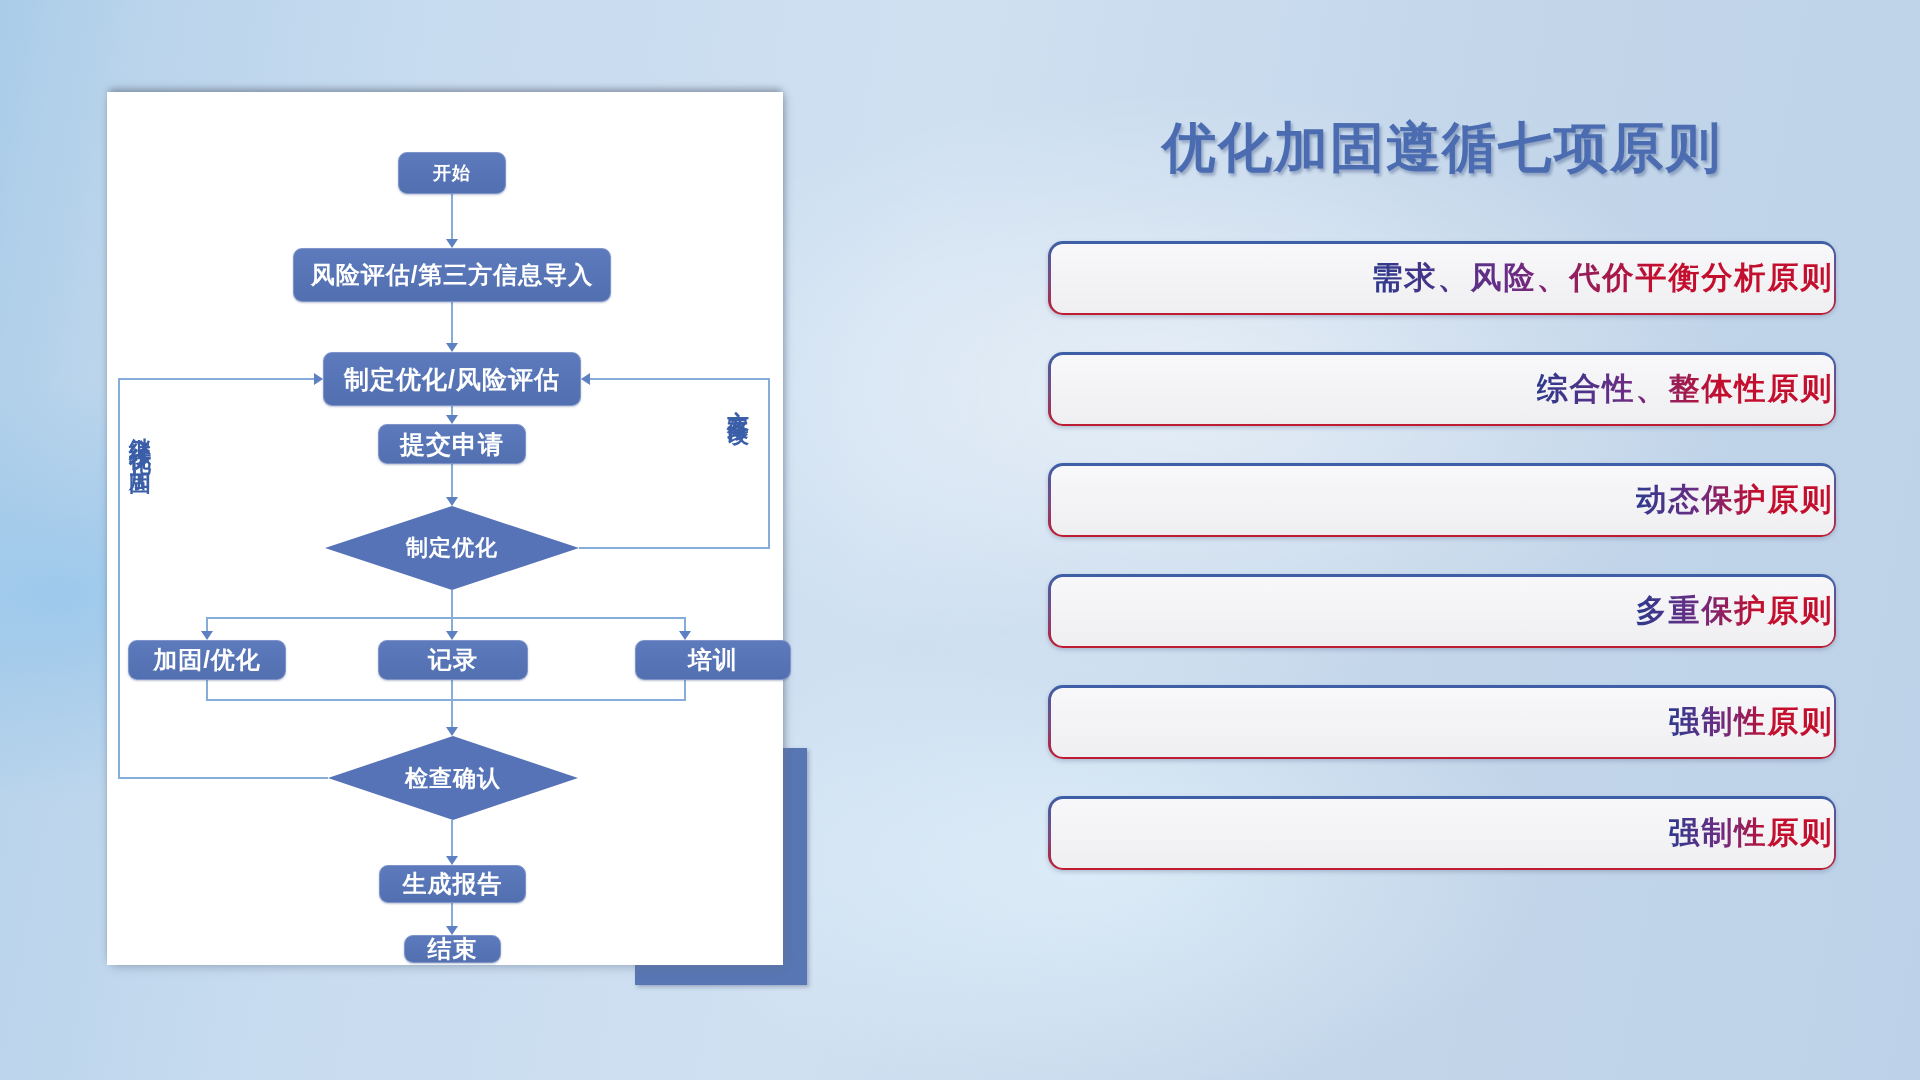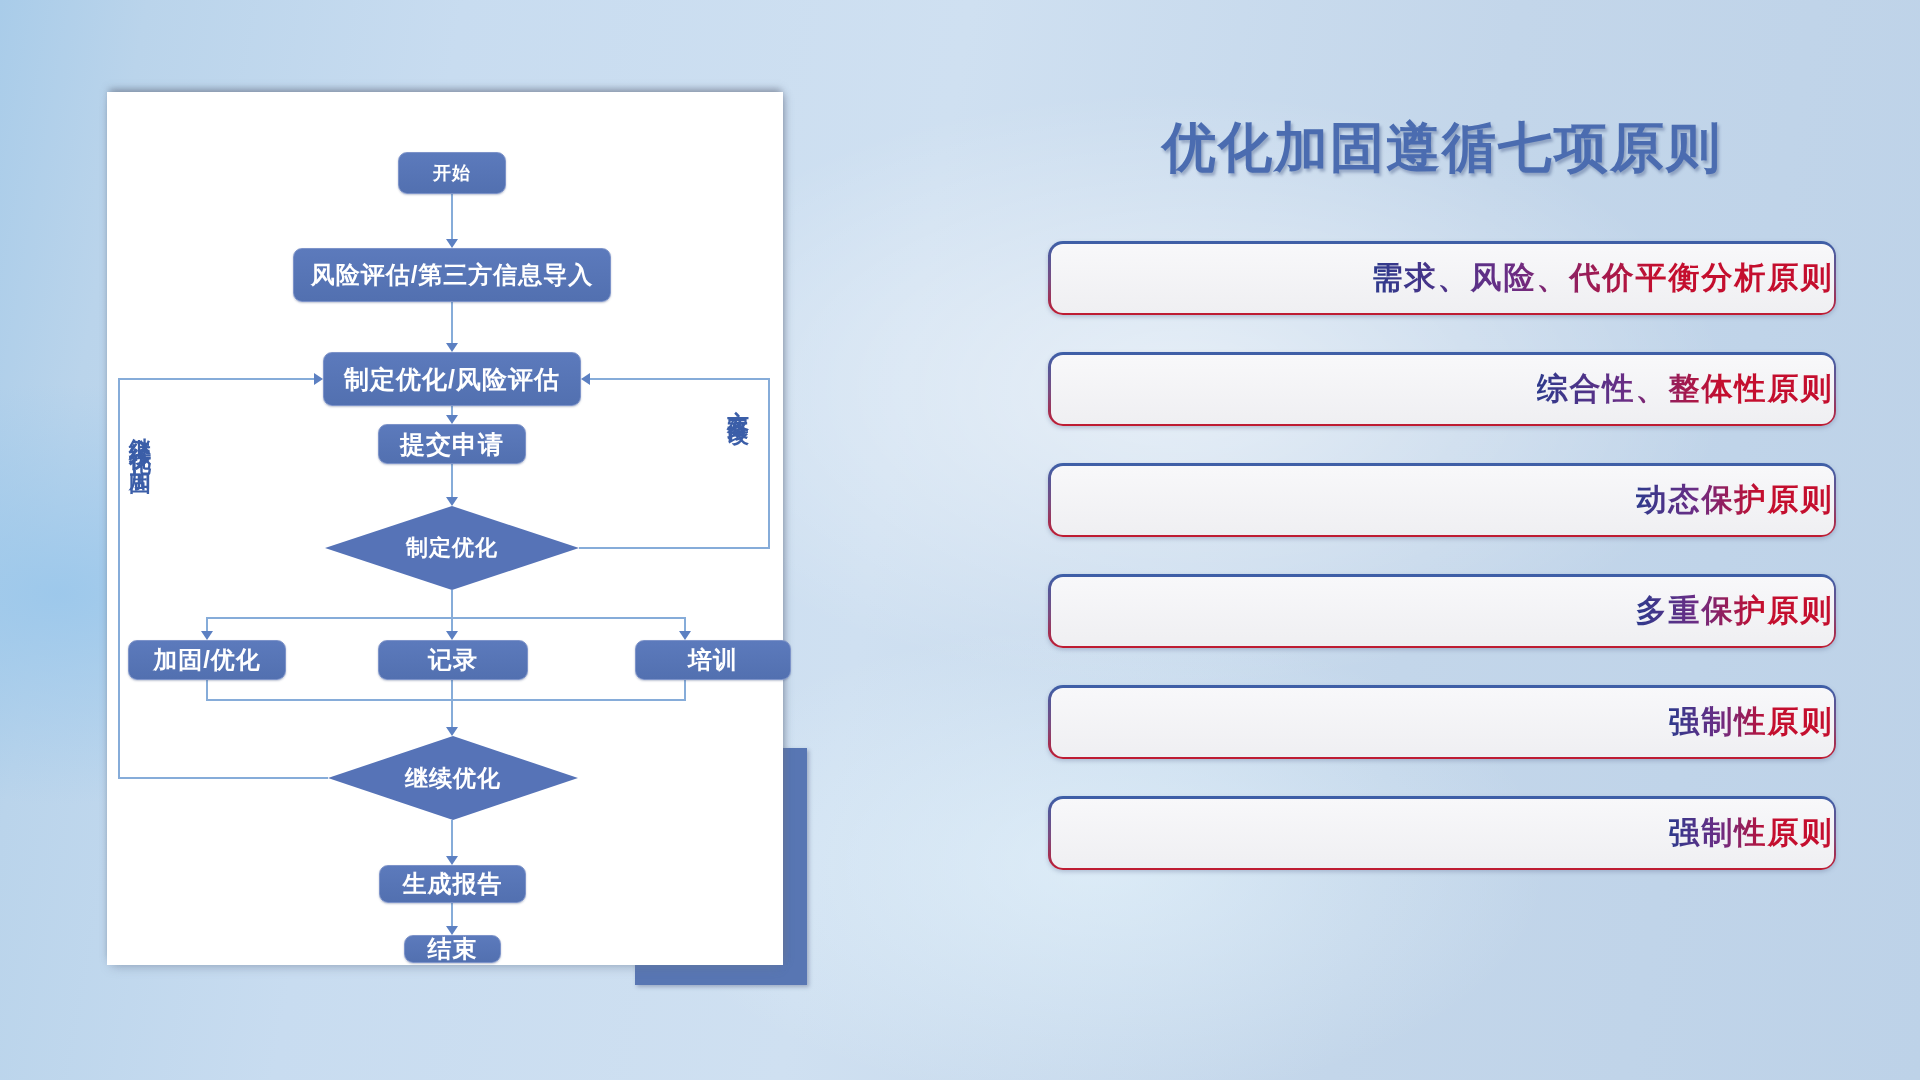--- a/index.html
+++ b/index.html
@@ -122,21 +122,21 @@
     <div class="arr-l" style="left:474px;top:281px;"></div>
 
     <div class="node n-start">开始</div>
     <div class="node n-risk">风险评估/第三方信息导入</div>
     <div class="node n-plan">制定优化/风险评估</div>
     <div class="node n-submit">提交申请</div>
     <div class="diamond d-owner">制定优化</div>
     <div class="node n-harden">加固/优化</div>
     <div class="node n-record">记录</div>
     <div class="node n-training">培训</div>
-    <div class="diamond d-check">继续优化</div>
+    <div class="diamond d-check">检查确认</div>
     <div class="node n-report">生成报告</div>
     <div class="node n-end">结束</div>
 
     <div class="vlabel" style="left:22px;top:328px;height:200px;">继续优化/加固</div>
     <div class="vlabel" style="left:620px;top:300px;height:140px;">方案修改</div>
   </div>
 
   <div class="right-panel">
     <div class="r-title">优化加固遵循七项原则</div>
 

